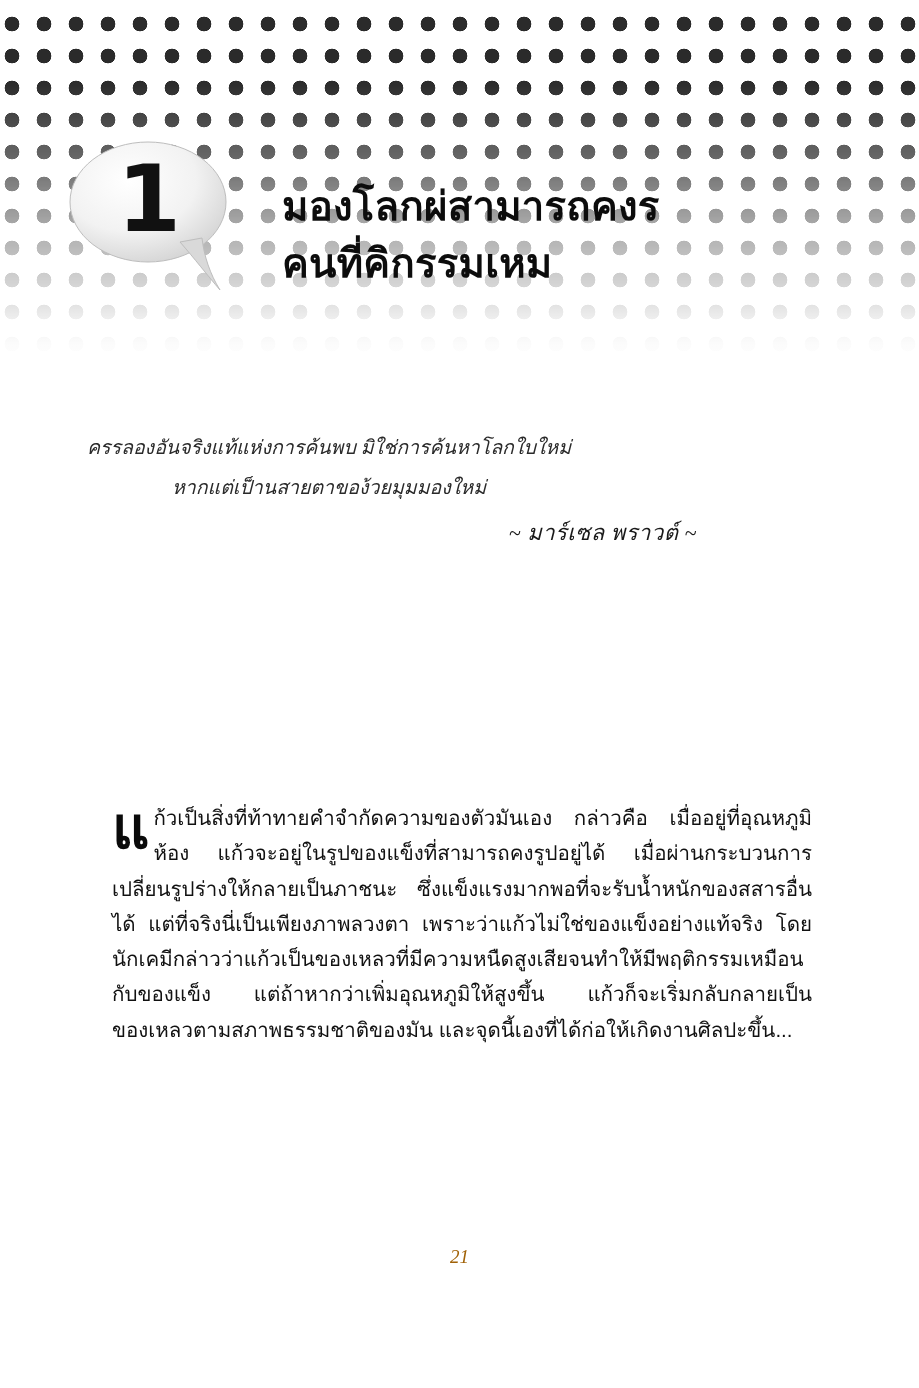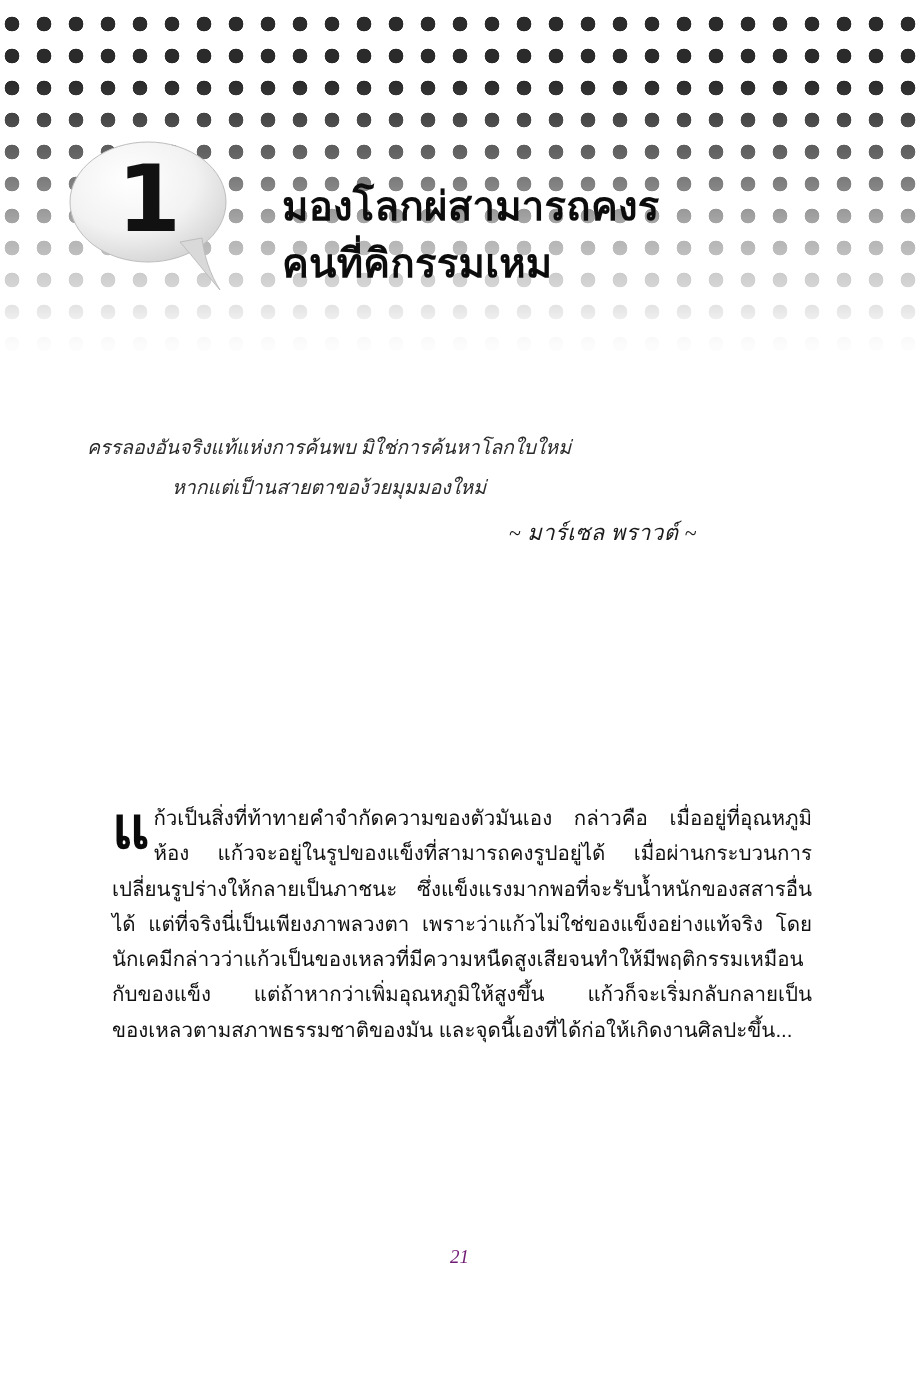--- a/index.html
+++ b/index.html
@@ -141,21 +141,21 @@
   
   .page-number {
     position: absolute;
     left: 0;
     top: 1246px;
     width: 919px;
     text-align: center;
     font-family: "Liberation Serif", serif;
     font-style: italic;
     font-size: 19px;
-    color: #701a75;
+    color: #a16207;
   }
 </style>
 </head>
 <body>
 
 <div class="dot-band"></div>
 <div class="dot-band-fade"></div>
 
 <div class="bubble-wrap">
   <svg width="190" height="160" viewBox="0 0 190 160">

